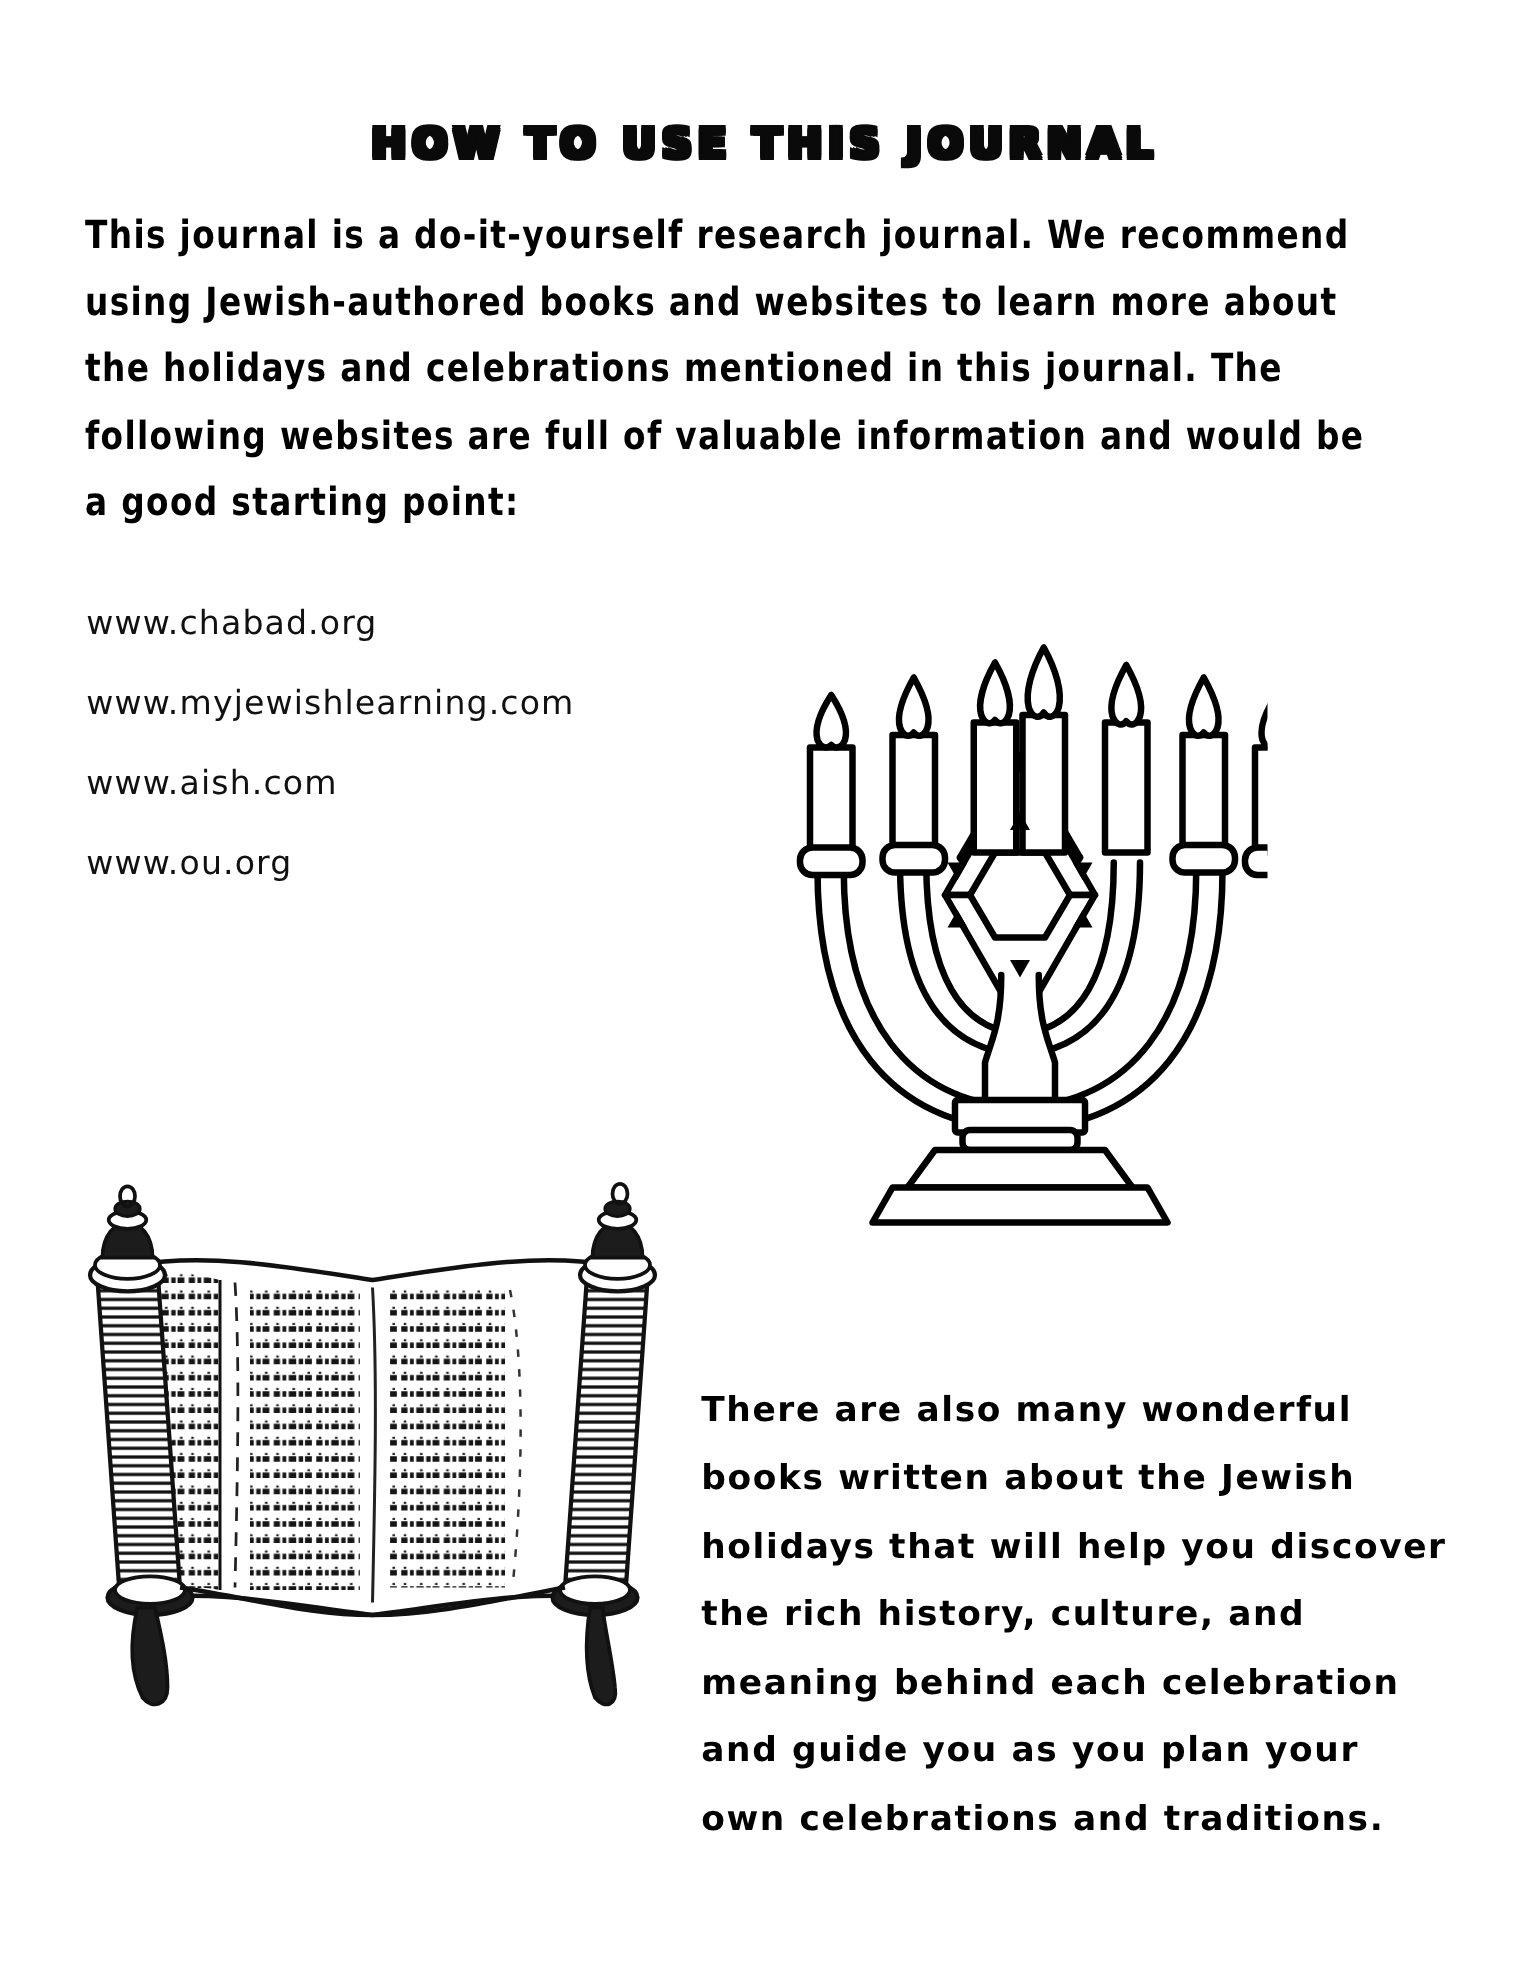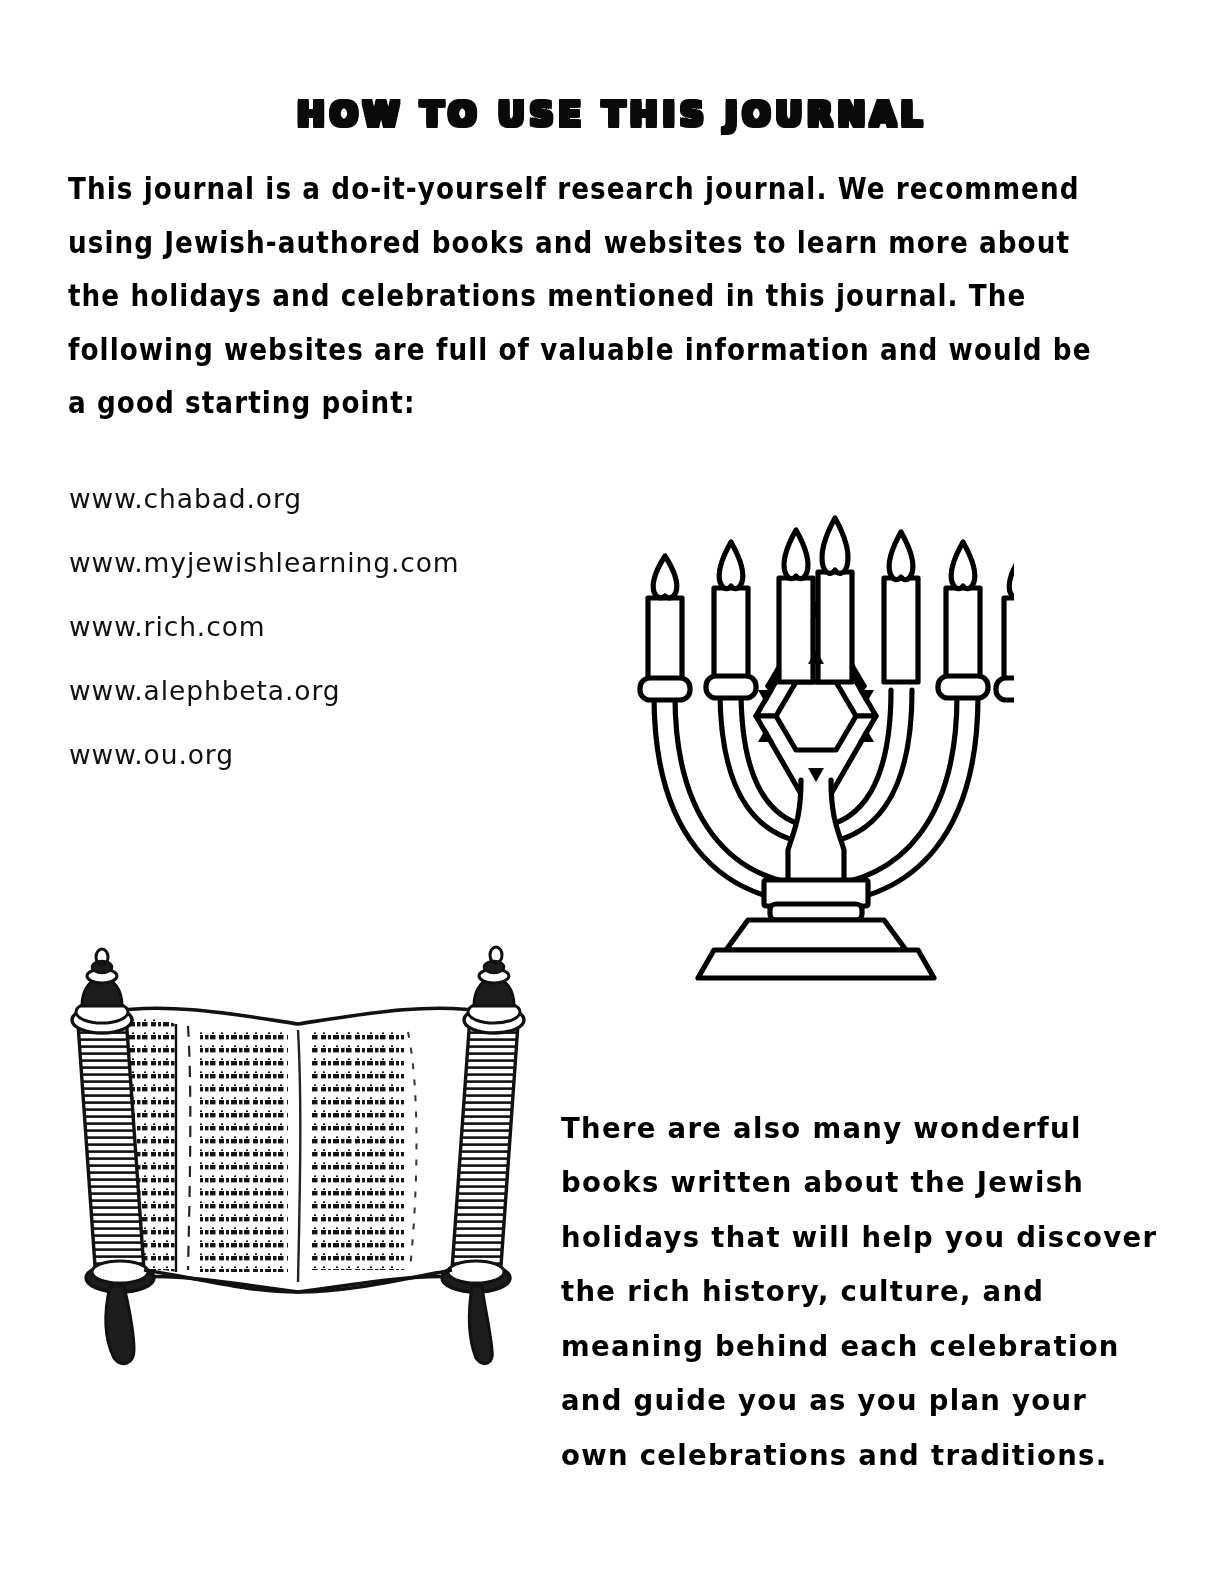--- a/index.html
+++ b/index.html
@@ -126,22 +126,21 @@
 
 <div class="page">
 
   <h1 class="page-title">HOW TO USE THIS JOURNAL</h1>
 
   <p class="intro-paragraph">This journal is a do-it-yourself research journal. We recommend using Jewish-authored books and websites to learn more about the holidays and celebrations mentioned in this journal. The following websites are full of valuable information and would be a good starting point:</p>
 
   <ul class="url-list">
     <li>www.chabad.org</li>
     <li>www.myjewishlearning.com</li>
-    <li>www.rich.com</li>
-    <li>www.alephbeta.org</li>
+    <li>www.aish.com</li>
     <li>www.ou.org</li>
   </ul>
 
   <div class="menorah-illustration">
     <svg viewBox="0 0 396 482" xmlns="http://www.w3.org/2000/svg">
       <g fill="#ffffff" stroke="#000000" stroke-width="5.2" stroke-linejoin="round" stroke-linecap="round">
 
         <path d="M36 196 C 36 330, 96 400, 198 404" fill="none"></path>
         <path d="M57 196 C 57 316, 110 382, 198 386" fill="none"></path>
         <path d="M360 196 C 360 330, 300 400, 198 404" fill="none"></path>

